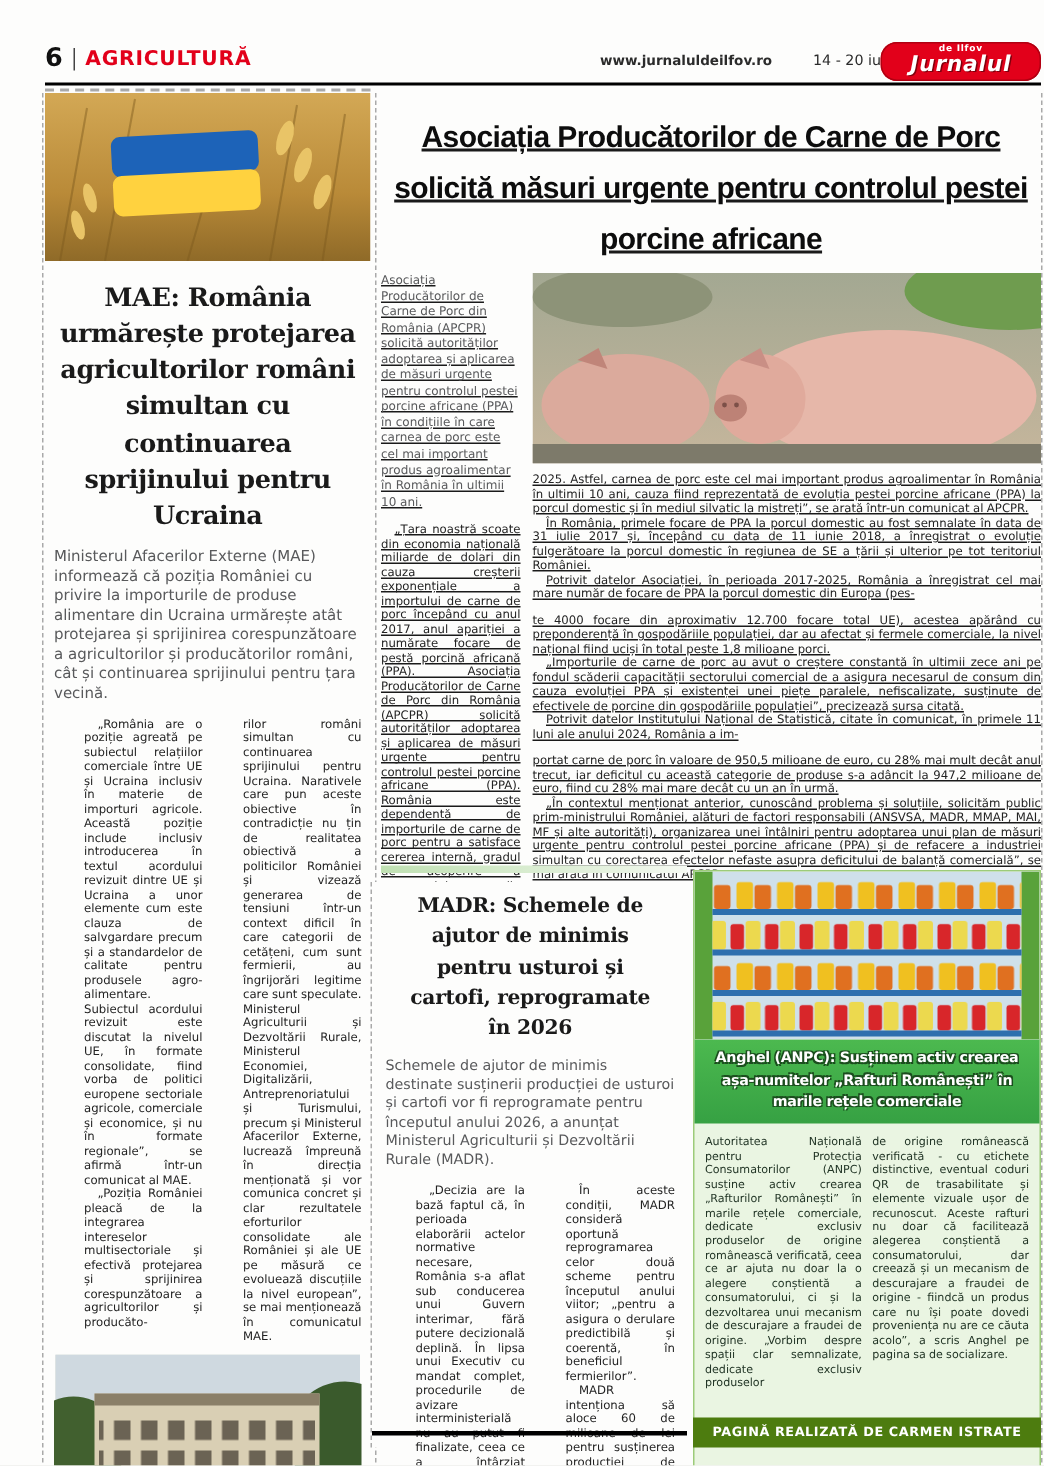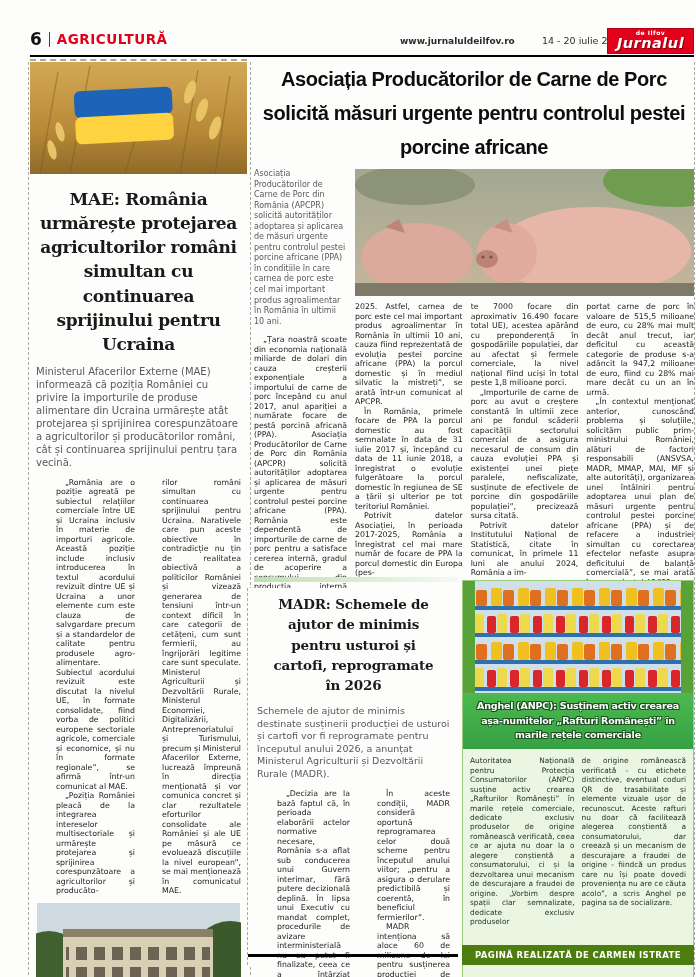--- a/index.html
+++ b/index.html
@@ -9,22 +9,22 @@
           margin:0 auto; }
 
   
   .hdr { position:absolute; left:30px; top:28px; width:664px; height:26px; }
   .hdr-left { position:absolute; left:0; top:1px; display:flex; align-items:center; gap:7px; }
   .pgnum { font-size:17px; font-weight:bold; color:#111; }
   .pipe  { width:0; height:15px; border-left:1.5px solid #444; }
   .section { font-size:13.5px; font-weight:bold; color:#e2001a; letter-spacing:.5px; }
   .hdr-site { position:absolute; left:370px; top:8px; font-size:9px; font-weight:bold; color:#2b2b2b; }
   .hdr-date { position:absolute; left:512px; top:7px; font-size:9.5px; color:#2b2b2b; }
-  .logo { position:absolute; right:0; top:0; width:87px; height:26px; background:#e2001a;
-          border-radius:1px; color:#fff; text-align:center; line-height:1; padding-top:2px;
+  .logo { position:absolute; right:0; top:0; width:107px; height:26px; background:#e2001a;
+          border-radius:11px; color:#fff; text-align:center; line-height:1; padding-top:2px;
           box-shadow:0 0 0 1px #b00012 inset; }
   .logo-top { display:block; font-size:6px; font-weight:bold; letter-spacing:.5px; }
   .logo-main { display:block; font-size:14.5px; font-weight:bold; font-style:italic;
                letter-spacing:.5px; text-shadow:1px 1px 0 #7e000d; }
   .rule { position:absolute; left:30px; top:55px; width:664px; height:2px; background:#000; }
 
   
   .dash-v { position:absolute; width:0; border-left:1px dashed #a9a9a9; }
   .dash-h { position:absolute; height:0; border-top:2px dashed #a9a9a9; }
 
@@ -37,29 +37,29 @@
   .lede { color:#58595b; }
   .mae-lede { font-size:10px; line-height:1.3; margin-bottom:9px; }
   .twocol { display:flex; gap:7px; }
   .twocol > div { flex:1; min-width:0;margin-left:20px; }
   p.body { font-size:7.8px; line-height:1.22; text-align:justify; text-indent:9px;
            margin:0; color:#222; word-spacing:-.2px; }
   p.body.noindent { text-indent:0; }
   .mae-photo { margin-top:7px; }
 
   
-  .main-art { position:absolute; left:254px; top:62px; width:440px; }
+  .main-art { position:absolute; left:254px; top:75px; width:440px;text-decoration:underline; }
   .main-head { font-family:"Liberation Sans", sans-serif; font-weight:bold; font-size:20px;
                line-height:34px; text-align:center; letter-spacing:-.4px; color:#0d0d0d; }
   .main-body { display:flex; gap:8px; margin-top:5px; }
   .main-c1 { width:93px; flex:none; }
   .apcpr-lede { font-size:8px; line-height:1.32; margin-bottom:8px; }
   .main-right { flex:1; min-width:0; }
   .pigs-photo { margin-bottom:6px; }
-  .threecol { display:flex; gap:8px; }
+  .threecol { display:flex; gap:8px;flex-direction:column; }
   .threecol > div { flex:1; min-width:0; }
 
   
   .green-strip { position:absolute; left:254px; top:577px; width:204px; height:5px;
                  background:linear-gradient(to right,#bfe0b2,#e9f4e3 80%,#f6faf3); }
 
   
   .madr { position:absolute; left:247px; top:588px; width:211px; height:377px;
           padding:2px 8px 0 9px; border-left:1px dashed #a9a9a9; background:#fdfdfc; }
   .madr-head { font-family:"DejaVu Serif", serif; font-weight:bold; font-size:13.5px;
@@ -135,21 +135,21 @@
         <ellipse cx="30" cy="70" rx="4" ry="10" transform="rotate(-15 30 70)"></ellipse>
         <ellipse cx="22" cy="88" rx="4" ry="10" transform="rotate(-15 22 88)"></ellipse>
       </g>
     </svg>
     <div class="mae-box">
       <h1 class="mae-head">MAE: România urmărește protejarea agricultorilor români simultan cu continuarea sprijinului pentru Ucraina</h1>
       <p class="lede mae-lede">Ministerul Afacerilor Externe (MAE) informează că poziția României cu privire la importurile de produse alimentare din Ucraina urmărește atât protejarea și sprijinirea corespunzătoare a agricultorilor și producătorilor români, cât și continuarea sprijinului pentru țara vecină.</p>
       <div class="twocol">
         <div>
           <p class="body">„România are o poziție agreată pe subiectul relațiilor comerciale între UE și Ucraina inclusiv în materie de importuri agricole. Această poziție include inclusiv introducerea în textul acordului revizuit dintre UE și Ucraina a unor elemente cum este clauza de salvgardare precum și a standardelor de calitate pentru produsele agro-alimentare. Subiectul acordului revizuit este discutat la nivelul UE, în formate consolidate, fiind vorba de politici europene sectoriale agricole, comerciale și economice, și nu în formate regionale”, se afirmă într-un comunicat al MAE.</p>
-          <p class="body">„Poziția României pleacă de la integrarea intereselor multisectoriale și urmărește protejarea și sprijinirea corespunzătoare a agricultorilor și producăto-</p>
+          <p class="body">„Poziția României pleacă de la integrarea intereselor multisectoriale și efectivă protejarea și sprijinirea corespunzătoare a agricultorilor și producăto-</p>
         </div>
         <div>
           <p class="body noindent">rilor români simultan cu continuarea sprijinului pentru Ucraina. Narativele care pun aceste obiective în contradicție nu țin de realitatea obiectivă a politicilor României și vizează generarea de tensiuni într-un context dificil în care categorii de cetățeni, cum sunt fermierii, au îngrijorări legitime care sunt speculate. Ministerul Agriculturii și Dezvoltării Rurale, Ministerul Economiei, Digitalizării, Antreprenoriatului și Turismului, precum și Ministerul Afacerilor Externe, lucrează împreună în direcția menționată și vor comunica concret și clar rezultatele eforturilor consolidate ale României și ale UE pe măsură ce evoluează discuțiile la nivel european”, se mai menționează în comunicatul MAE.</p>
         </div>
       </div>
       <svg class="photo-frame mae-photo" width="203" height="184" viewBox="0 0 203 184">
         <rect width="203" height="184" fill="#d8ded2"></rect>
         <rect y="0" width="203" height="34" fill="#cfd9e0"></rect>
         <circle cx="12" cy="62" r="34" fill="#41602f"></circle>
         <circle cx="193" cy="56" r="38" fill="#3a5a2c"></circle>
@@ -214,26 +214,26 @@
           <polygon points="30,58 44,50 50,64" fill="#c08579"></polygon>
           <rect y="114" width="339" height="13" fill="#7d7a6a"></rect>
         </svg>
         <div class="threecol">
           <div>
             <p class="body noindent">2025. Astfel, carnea de porc este cel mai important produs agroalimentar în România în ultimii 10 ani, cauza fiind reprezentată de evoluția pestei porcine africane (PPA) la porcul domestic și în mediul silvatic la mistreți”, se arată într-un comunicat al APCPR.</p>
             <p class="body">În România, primele focare de PPA la porcul domestic au fost semnalate în data de 31 iulie 2017 și, începând cu data de 11 iunie 2018, a înregistrat o evoluție fulgerătoare la porcul domestic în regiunea de SE a țării și ulterior pe tot teritoriul României.</p>
             <p class="body">Potrivit datelor Asociației, în perioada 2017-2025, România a înregistrat cel mai mare număr de focare de PPA la porcul domestic din Europa (pes-</p>
           </div>
           <div>
-            <p class="body noindent">te 7000 focare din aproximativ 16.490 focare total UE), acestea apărând cu preponderență în gospodăriile populației, dar au afectat și fermele comerciale, la nivel național fiind uciși în total peste 1,8 milioane porci.</p>
+            <p class="body noindent">te 4000 focare din aproximativ 12.700 focare total UE), acestea apărând cu preponderență în gospodăriile populației, dar au afectat și fermele comerciale, la nivel național fiind uciși în total peste 1,8 milioane porci.</p>
             <p class="body">„Importurile de carne de porc au avut o creștere constantă în ultimii zece ani pe fondul scăderii capacității sectorului comercial de a asigura necesarul de consum din cauza evoluției PPA și existenței unei piețe paralele, nefiscalizate, susținute de efectivele de porcine din gospodăriile populației”, precizează sursa citată.</p>
             <p class="body">Potrivit datelor Institutului Național de Statistică, citate în comunicat, în primele 11 luni ale anului 2024, România a im-</p>
           </div>
           <div>
-            <p class="body noindent">portat carne de porc în valoare de 515,5 milioane de euro, cu 28% mai mult decât anul trecut, iar deficitul cu această categorie de produse s-a adâncit la 947,2 milioane de euro, fiind cu 28% mai mare decât cu un an în urmă.</p>
+            <p class="body noindent">portat carne de porc în valoare de 950,5 milioane de euro, cu 28% mai mult decât anul trecut, iar deficitul cu această categorie de produse s-a adâncit la 947,2 milioane de euro, fiind cu 28% mai mare decât cu un an în urmă.</p>
             <p class="body">„În contextul menționat anterior, cunoscând problema și soluțiile, solicităm public prim-ministrului României, alături de factori responsabili (ANSVSA, MADR, MMAP, MAI, MF și alte autorități), organizarea unei întâlniri pentru adoptarea unui plan de măsuri urgente pentru controlul pestei porcine africane (PPA) și de refacere a industriei simultan cu corectarea efectelor nefaste asupra deficitului de balanță comercială”, se mai arată în comunicatul APCPR.</p>
           </div>
         </div>
       </div>
     </div>
   </div>
 
   <div class="green-strip"></div>
 
   <div class="madr">

